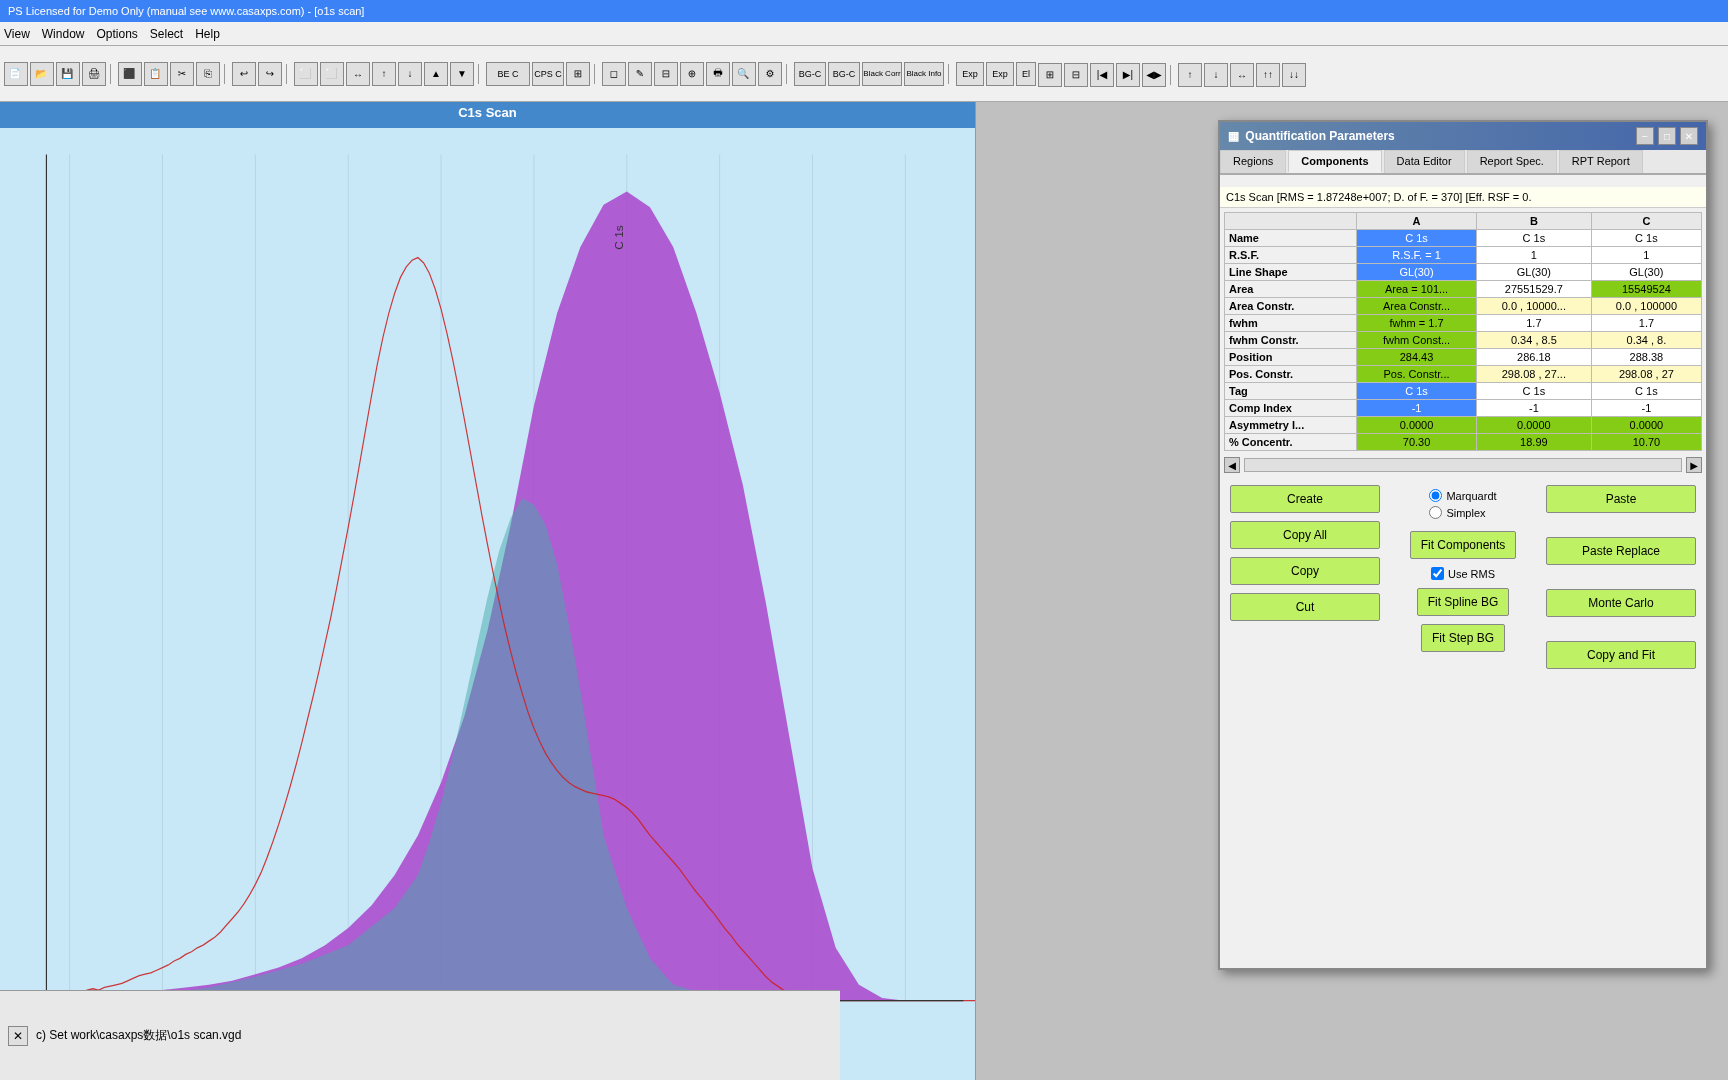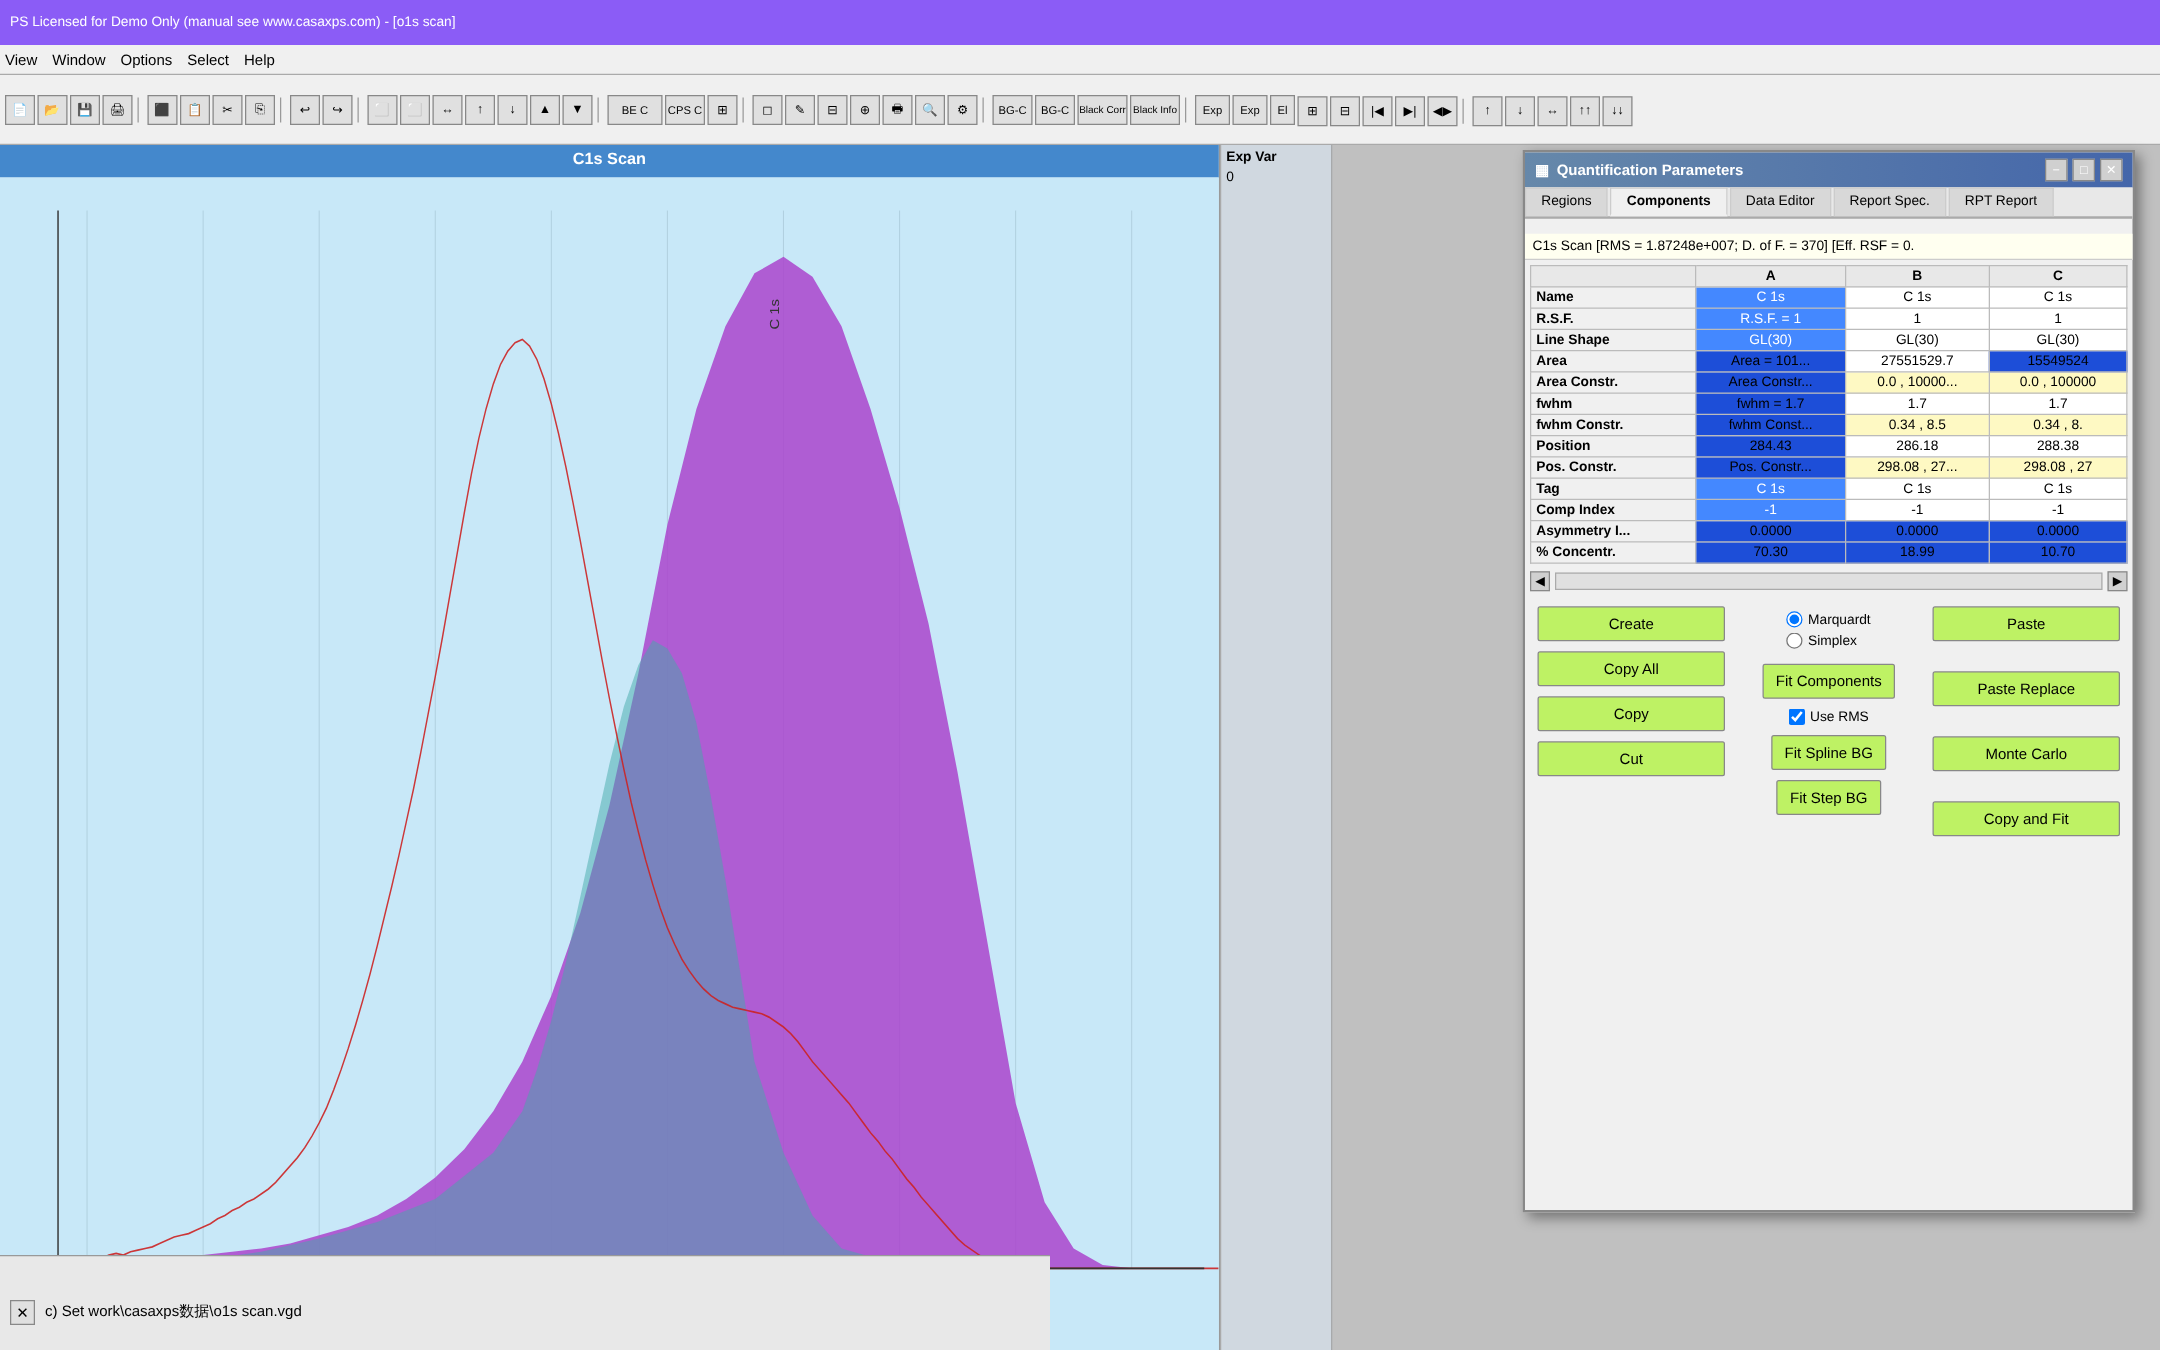--- a/index.html
+++ b/index.html
@@ -1,19 +1,19 @@
 <!DOCTYPE html>
 <html><head>
   <meta charset="utf-8">
   <style>
     * { box-sizing: border-box; margin: 0; padding: 0; }
     body { font-family: 'Segoe UI', Tahoma, Geneva, Verdana, sans-serif; font-size: 12px; background: #c0c0c0; overflow: hidden; width: 1728px; height: 1080px; }
 
     
-    #title-bar { background: #8b5cf6; color: white; padding: 3px 8px; font-size: 11px; height: 36px; display: flex; align-items: center; }
+    #title-bar { background: #3b82f6; color: white; padding: 3px 8px; font-size: 11px; height: 22px; display: flex; align-items: center; }
 
     
     #menu-bar { background: #f0f0f0; padding: 2px 4px; display: flex; gap: 12px; border-bottom: 1px solid #aaa; height: 24px; align-items: center; }
     #menu-bar span { cursor: pointer; font-size: 12px; }
 
     
     #toolbar { background: #f0f0f0; padding: 2px 4px; display: flex; gap: 2px; border-bottom: 1px solid #aaa; flex-wrap: wrap; height: 56px; align-items: center; }
     .toolbar-btn { width: 24px; height: 24px; background: #e0e0e0; border: 1px solid #888; font-size: 10px; display: flex; align-items: center; justify-content: center; cursor: pointer; }
     .toolbar-sep { width: 4px; border-left: 1px solid #999; height: 20px; margin: 0 2px; }
 
@@ -39,21 +39,21 @@
 
     
     #formula-bar { padding: 4px 6px; font-size: 11px; background: #fffff0; border-bottom: 1px solid #ccc; margin-top: 12px; }
 
     
     #param-table { width: 100%; border-collapse: collapse; font-size: 11px; }
     #param-table th { background: #e8e8e8; border: 1px solid #bbb; padding: 2px 4px; text-align: center; font-weight: bold; }
     #param-table td { border: 1px solid #bbb; padding: 2px 4px; }
     .col-label { background: #f0f0f0; font-weight: bold; }
     .col-a-blue { background: #4488ff; color: white; text-align: center; }
-    .col-a-pink { background: #1d4ed8; text-align: center; }
+    .col-a-pink { background: #84cc16; text-align: center; }
     .col-b { text-align: center; background: white; }
     .col-b-yellow { background: #fef9c3; text-align: center; }
     #table-container { padding: 4px; }
 
     
     #table-scrollbar { padding: 2px 4px; display: flex; align-items: center; gap: 4px; }
     .scroll-arrow { width: 16px; height: 16px; background: #d0d0d0; border: 1px solid #888; font-size: 10px; display: flex; align-items: center; justify-content: center; cursor: pointer; }
     .scroll-track { flex: 1; height: 14px; background: #e0e0e0; border: 1px solid #aaa; }
 
     
@@ -196,24 +196,20 @@
         <text x="458" y="675" font-size="10" text-anchor="middle" fill="#333">286</text>
         <text x="538" y="675" font-size="10" text-anchor="middle" fill="#333">284</text>
         <text x="618" y="675" font-size="10" text-anchor="middle" fill="#333">282</text>
         <text x="698" y="675" font-size="10" text-anchor="middle" fill="#333">280</text>
 
         <text x="420" y="700" font-size="12" text-anchor="middle" fill="#333">Binding Energy (eV)</text>
       </svg>
     </div>
   </div>
 
-  <div id="exp-var" style="width:90px; background:#d0d8e0; border-right:1px solid #999; padding:4px;">
-    <div id="exp-var-title">Exp Var</div>
-    <div id="exp-var-val">0</div>
-  </div>
 
   <div style="flex:1; background:#c0c0c0;"></div>
 
   <div id="quant-window" style="position: fixed; top: 120px; right: 20px; width: 490px; height: 850px;">
 
     <div id="quant-titlebar">
       <div style="display:flex; align-items:center; gap:6px;">
         <span style="font-size:12px;">▦</span>
         <span>Quantification Parameters</span>
       </div>

